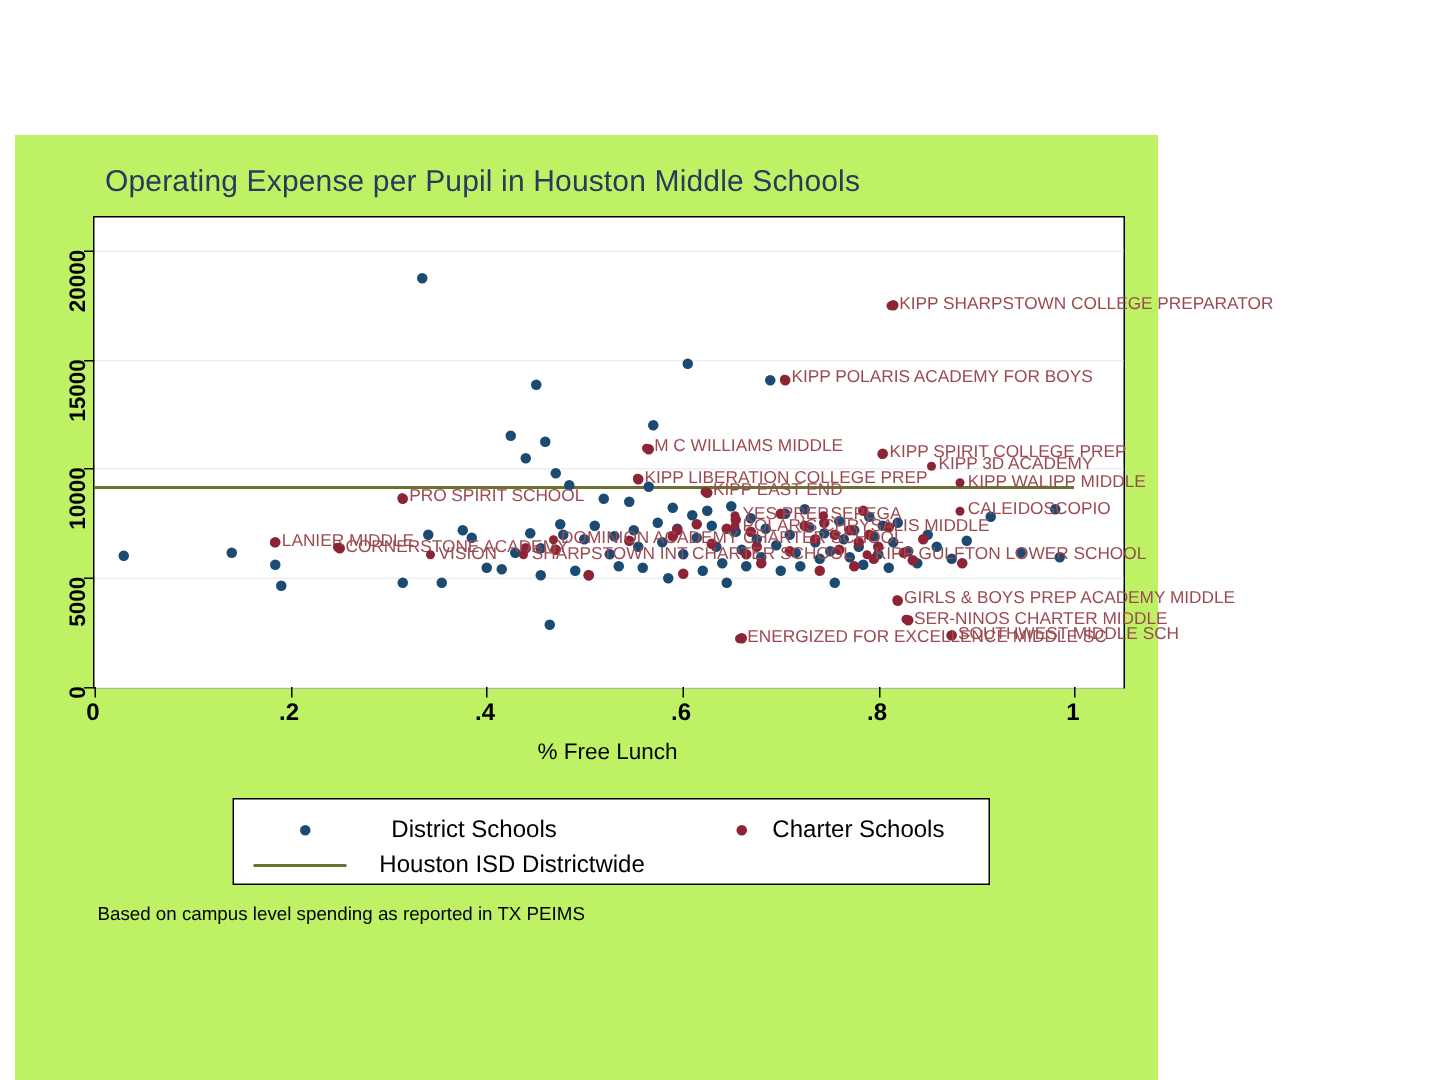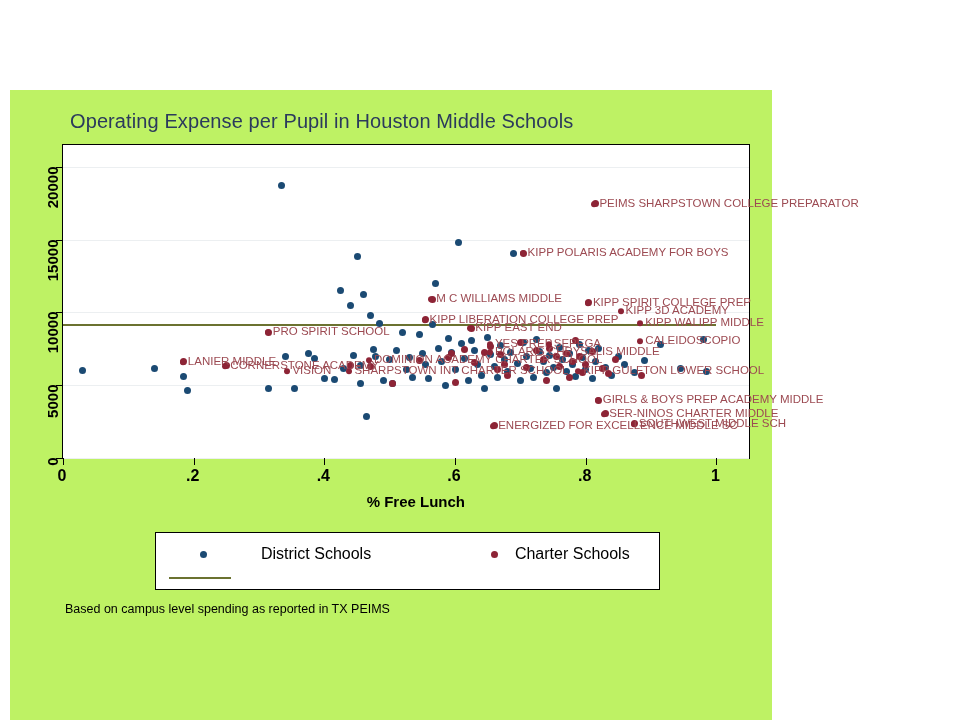--- a/index.html
+++ b/index.html
@@ -189,21 +189,21 @@
           <div class="pt c" style="left: 532.467px; top: 58.9605px;"></div>
           <div class="pt c" style="left: 535.733px; top: 255.495px;"></div>
           <div class="pt c" style="left: 539px; top: 223.467px;"></div>
           <div class="pt c" style="left: 542.267px; top: 268.598px;"></div>
           <div class="pt c" style="left: 545.533px; top: 228.563px;"></div>
           <div class="pt c" style="left: 552.067px; top: 214.733px;"></div>
           <div class="pt c" style="left: 571.667px; top: 278.788px;"></div>
           <div class="pt c" style="left: 578.2px; top: 230.747px;"></div>
         </div>
       <div id="annot-layer">
-          <div class="annot right" style="left: 528.467px; top: 58.9605px;"><span class="adot"></span><span class="atxt">PEIMS SHARPSTOWN COLLEGE PREPARATOR</span></div>
+          <div class="annot right" style="left: 528.467px; top: 58.9605px;"><span class="adot"></span><span class="atxt">KIPP SHARPSTOWN COLLEGE PREPARATOR</span></div>
           <div class="annot right" style="left: 456.6px; top: 108.458px;"><span class="adot"></span><span class="atxt">KIPP POLARIS ACADEMY FOR BOYS</span></div>
           <div class="annot right" style="left: 365.133px; top: 154.316px;"><span class="adot"></span><span class="atxt">M C WILLIAMS MIDDLE</span></div>
           <div class="annot right" style="left: 521.933px; top: 157.956px;"><span class="adot"></span><span class="atxt">KIPP SPIRIT COLLEGE PREP</span></div>
           <div class="annot right" style="left: 554.6px; top: 165.963px;"><span class="adot"></span><span class="atxt">KIPP 3D ACADEMY</span></div>
           <div class="annot right" style="left: 358.6px; top: 174.698px;"><span class="adot"></span><span class="atxt">KIPP LIBERATION COLLEGE PREP</span></div>
           <div class="annot right" style="left: 574.2px; top: 177.609px;"><span class="adot"></span><span class="atxt">KIPP WALIPP MIDDLE</span></div>
           <div class="annot right" style="left: 201.8px; top: 187.072px;"><span class="adot"></span><span class="atxt">PRO SPIRIT SCHOOL</span></div>
           <div class="annot right" style="left: 404.333px; top: 183.433px;"><span class="adot"></span><span class="atxt">KIPP EAST END</span></div>
           <div class="annot right" style="left: 574.2px; top: 195.807px;"><span class="adot"></span><span class="atxt">CALEIDOSCOPIO</span></div>
           <div class="annot right" style="left: 423.933px; top: 199.447px;"><span class="adot"></span><span class="atxt">YES PREP</span></div>
@@ -246,34 +246,35 @@
       </div>
     <div id="xlab-layer">
         <div class="xlab" style="left: 22px; top: 377px; width: 60px;">0</div>
         <div class="xlab" style="left: 152.667px; top: 377px; width: 60px;">.2</div>
         <div class="xlab" style="left: 283.333px; top: 377px; width: 60px;">.4</div>
         <div class="xlab" style="left: 414px; top: 377px; width: 60px;">.6</div>
         <div class="xlab" style="left: 544.667px; top: 377px; width: 60px;">.8</div>
         <div class="xlab" style="left: 675.333px; top: 377px; width: 60px;">1</div>
       </div>
 
-    <div id="xaxis-title" style="left: 335px; top: 403px; width: 120px; text-align: right; font-weight: bold;">% Free Lunch</div>
+    <div id="xaxis-title" style="left: 335px; top: 403px; width: 120px; text-align: center;">% Free Lunch</div>
 
     <div id="legend">
       <div class="lrow" style="left:44px;top:12px;">
         <span class="ldot" style="background:#1b4a73;"></span>
         <span style="display:inline-block;width:45px;"></span>
         <span class="atxt">District Schools</span>
       </div>
       <div class="lrow" style="left:335px;top:12px;">
         <span class="ldot" style="background:#8d2436;"></span>
         <span style="display:inline-block;width:8px;"></span>
         <span class="atxt">Charter Schools</span>
       </div>
       <div class="lrow" style="left:13px;top:35px;">
         <span class="lline"></span>
         <span style="display:inline-block;width:13px;"></span>
+        <span class="atxt">Houston ISD Districtwide</span>
       </div>
     </div>
 
     <div id="note">Based on campus level spending as reported in TX PEIMS</div>
   </div>
 </div>
 
 </body></html>

